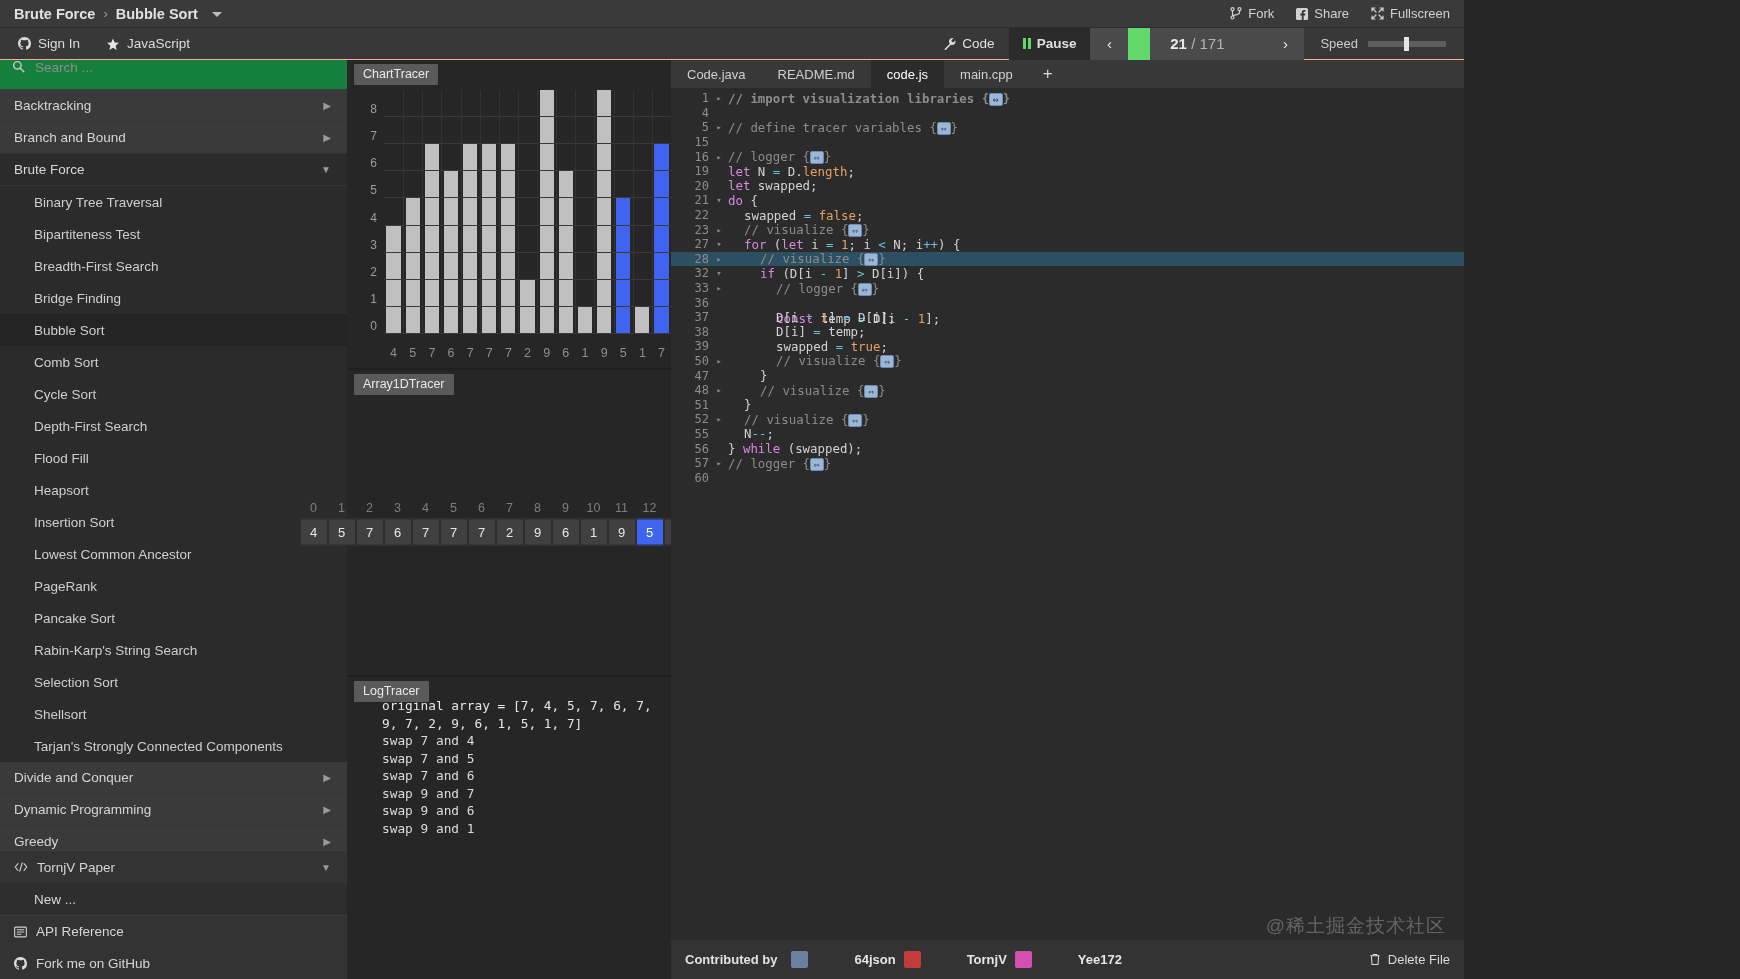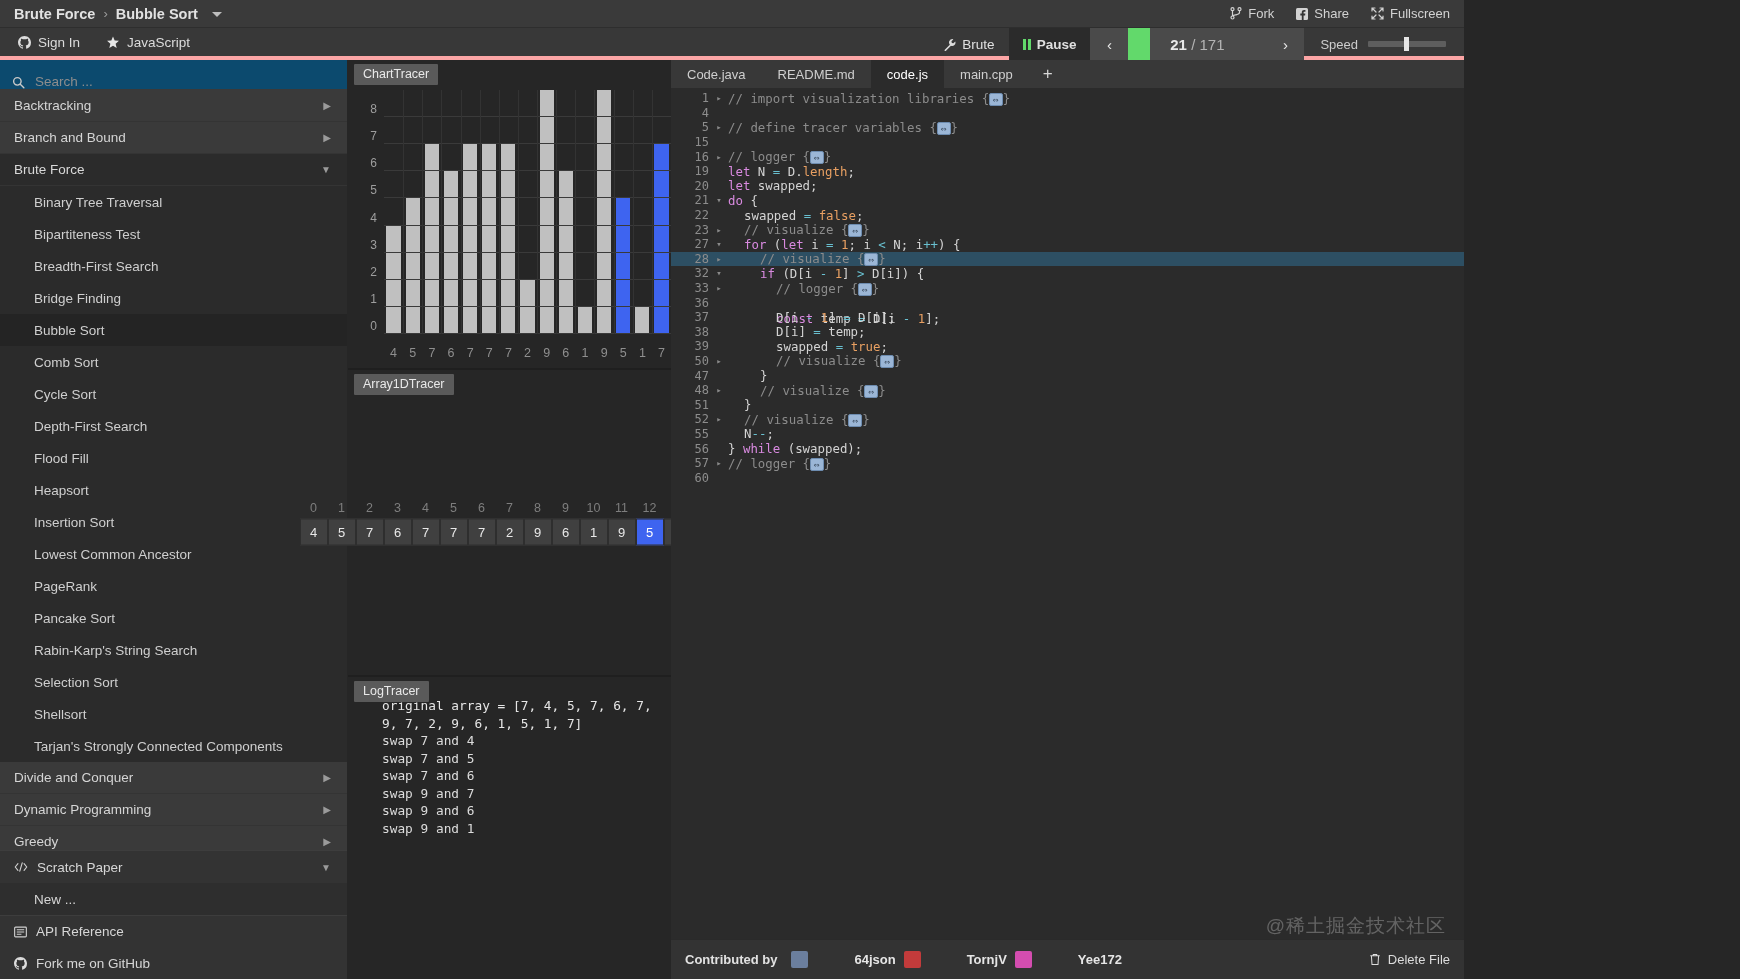--- a/index.html
+++ b/index.html
@@ -23,22 +23,22 @@
   .caret-dn {
     width: 0; height: 0; border-left: 5px solid transparent; border-right: 5px solid transparent;
     border-top: 5px solid #bdbdbd; margin-left: 6px; margin-top: 2px;
   }
   .topbar-right { margin-left: auto; display: flex; align-items: center; gap: 22px; font-size: 13px; color: #d2d2d2; }
   .tb-item { display: flex; align-items: center; gap: 6px; cursor: pointer; }
   .ic { display: inline-flex; align-items: center; justify-content: center; }
 
   
   .secondbar {
-    height: 32px; background: #383838; display: flex; 
-    flex: 0 0 32px; border-bottom: 4px solid #fca5a5; position: relative;
+    height: 32px; background: #383838; display: flex; align-items: center;
+    flex: 0 0 32px; border-bottom: 1px solid #fca5a5; position: relative;
   }
   .sb-left { display: flex; align-items: center; gap: 26px; padding-left: 18px; width: 348px; }
   .sb-item { display: flex; align-items: center; gap: 7px; font-size: 13.5px; color: #dcdcdc; cursor: pointer; }
   .sb-right { margin-left: auto; display: flex; align-items: center; height: 32px; }
   .ctl { display: flex; align-items: center; gap: 6px; padding: 0 14px; height: 32px; cursor: pointer; color: #e0e0e0; font-size: 13.5px; }
   .ctl.pause { background: #2b2b2b; font-weight: bold; }
   .pausebars { display: inline-flex; gap: 2px; }
   .pausebars i { display: block; width: 3px; height: 11px; background: #62d96b; }
   .arrowbtn { width: 38px; display: flex; align-items: center; justify-content: center; height: 32px;
               background: #4a4a4a; color: #e9e9e9; font-size: 15px; cursor: pointer; }
@@ -48,22 +48,22 @@
   .progtext .tot { color: #b4b4b4; font-weight: normal; }
   .speedwrap { display: flex; align-items: center; gap: 10px; padding: 0 18px 0 16px; }
   .slider { position: relative; width: 78px; height: 6px; background: #5e5e5e; border-radius: 1px; cursor: pointer;}
   .slider .knob { position: absolute; left: 36px; top: -4px; width: 5px; height: 14px; background: #e6e6e6; }
 
   
   .body { flex: 1; display: flex; min-height: 0; }
 
   
   .sidebar { width: 348px; flex: 0 0 348px; background: #2e2e2e; display: flex; flex-direction: column; min-height:0; border-right:1px solid #262626;}
-  .searchrow { height: 30px; display: flex; align-items: flex-end; gap: 10px; padding: 0 12px;
-               border-bottom: 1px solid #3a3a3a; background:#0c4a6e; flex:0 0 30px;}
+  .searchrow { height: 30px; display: flex; align-items: flex-start; gap: 10px; padding: 0 12px;
+               border-bottom: 1px solid #3a3a3a; background:#15803d; flex:0 0 30px;}
   .searchrow input {
     background: transparent; border: 0; outline: none; color: #cfcfcf; font-size: 13.5px;
     font-family: "Liberation Sans", sans-serif; width: 100%;
   }
   .searchrow input::placeholder { color: #8d8d8d; }
   .navscroll { flex: 1; overflow: hidden; position: relative; }
   .nav-cat {
     height: 32px; display: flex; align-items: center; padding: 0 14px; font-size: 13.5px;
     color: #d5d5d5; background: #3a3a3a; border-bottom: 1px solid #343434; cursor: pointer; position: relative;
   }
@@ -229,21 +229,21 @@
         <span>JavaScript</span>
       </div>
     </div>
     <div class="sb-right">
       <div class="ctl">
         <span class="ic">
           <svg width="13" height="13" viewBox="0 0 16 16">
               <path fill="#dcdcdc" d="M11.6 1.3a4.2 4.2 0 0 0-3.2 6.9L1.6 15l1.4 1.4 6.8-6.8a4.2 4.2 0 0 0 5.3-5.4l-2.3 2.3-1.9-.5-.5-1.9 2.3-2.3a4.2 4.2 0 0 0-1.1-.5z"></path>
             </svg>
         </span>
-        <span>Brute</span>
+        <span>Code</span>
       </div>
       <div class="ctl pause">
         <span class="pausebars">
             <i></i>
             <i></i>
           </span>
         <span>Pause</span>
       </div>
       <div class="arrowbtn">‹</div>
       <div class="progwrap">
@@ -360,21 +360,21 @@
       </div>
       <div class="nav-foot">
         <div class="nav-row">
           <span class="ic">
             <svg width="14" height="12" viewBox="0 0 16 12">
                 <g stroke="#d0d0d0" stroke-width="1.3" fill="none" stroke-linecap="round" stroke-linejoin="round">
                   <path d="M4.5 2.2L1.4 6l3.1 3.8M11.5 2.2L14.6 6l-3.1 3.8M9.4 1.2L6.6 10.8"></path>
                 </g>
               </svg>
           </span>
-          <span>Scratch Paper</span>
+          <span>TornjV Paper</span>
           <span class="chev">▼</span>
         </div>
         <div class="nav-row sub2">
           <span>New ...</span>
         </div>
         <div class="nav-row bordered">
           <span class="ic">
             <svg width="13" height="12" viewBox="0 0 14 12">
                 <rect x="0.7" y="0.7" width="12.6" height="10.6" rx="1" fill="none" stroke="#d0d0d0" stroke-width="1.2"></rect>
                 <path d="M3 3.5h8M3 6h8M3 8.5h5" stroke="#d0d0d0" stroke-width="1.1"></path>
@@ -565,21 +565,21 @@
 
     <div class="editor">
       <div class="tabs" id="tabs">
           <div class="tab">Code.java</div>
           <div class="tab">README.md</div>
           <div class="tab active">code.js</div>
           <div class="tab">main.cpp</div>
           <div class="tab plus">+</div>
         </div>
       <div class="code" id="code">
-          <div class="cline"><div class="gut">1</div><div class="fold">▸</div><div class="ctext" style="padding-left: 3px;"><span class="cm">// import visualization libraries {</span><span class="widget">⇔</span><span class="cm">}</span></div></div>
+          <div class="cline"><div class="gut">1</div><div class="fold">▸</div><div class="ctext" style="padding-left: 3px; font-weight: bold;"><span class="cm">// import visualization libraries {</span><span class="widget">⇔</span><span class="cm">}</span></div></div>
           <div class="cline"><div class="gut">4</div><div class="fold"></div><div class="ctext" style="padding-left: 3px;"></div></div>
           <div class="cline"><div class="gut">5</div><div class="fold">▸</div><div class="ctext" style="padding-left: 3px;"><span class="cm">// define tracer variables {</span><span class="widget">⇔</span><span class="cm">}</span></div></div>
           <div class="cline"><div class="gut">15</div><div class="fold"></div><div class="ctext" style="padding-left: 3px;"></div></div>
           <div class="cline"><div class="gut">16</div><div class="fold">▸</div><div class="ctext" style="padding-left: 3px;"><span class="cm">// logger {</span><span class="widget">⇔</span><span class="cm">}</span></div></div>
           <div class="cline"><div class="gut">19</div><div class="fold"></div><div class="ctext" style="padding-left: 3px;"><span class="kw">let</span><span class="id"> N </span><span class="op">=</span><span class="id"> D.</span><span class="prop">length</span><span class="id">;</span></div></div>
           <div class="cline"><div class="gut">20</div><div class="fold"></div><div class="ctext" style="padding-left: 3px;"><span class="kw">let</span><span class="id"> swapped;</span></div></div>
           <div class="cline"><div class="gut">21</div><div class="fold">▾</div><div class="ctext" style="padding-left: 3px;"><span class="kw">do</span><span class="id"> {</span></div></div>
           <div class="cline"><div class="gut">22</div><div class="fold"></div><div class="ctext" style="padding-left: 19px;"><span class="id">swapped </span><span class="op">=</span><span class="id"> </span><span class="lit">false</span><span class="id">;</span></div></div>
           <div class="cline"><div class="gut">23</div><div class="fold">▸</div><div class="ctext" style="padding-left: 19px;"><span class="cm">// visualize {</span><span class="widget">⇔</span><span class="cm">}</span></div></div>
           <div class="cline"><div class="gut">27</div><div class="fold">▾</div><div class="ctext" style="padding-left: 19px;"><span class="kw">for</span><span class="id"> (</span><span class="kw">let</span><span class="id"> i </span><span class="op">=</span><span class="id"> </span><span class="num">1</span><span class="id">; i </span><span class="op">&lt;</span><span class="id"> N; i</span><span class="op">++</span><span class="id">) {</span></div></div>

